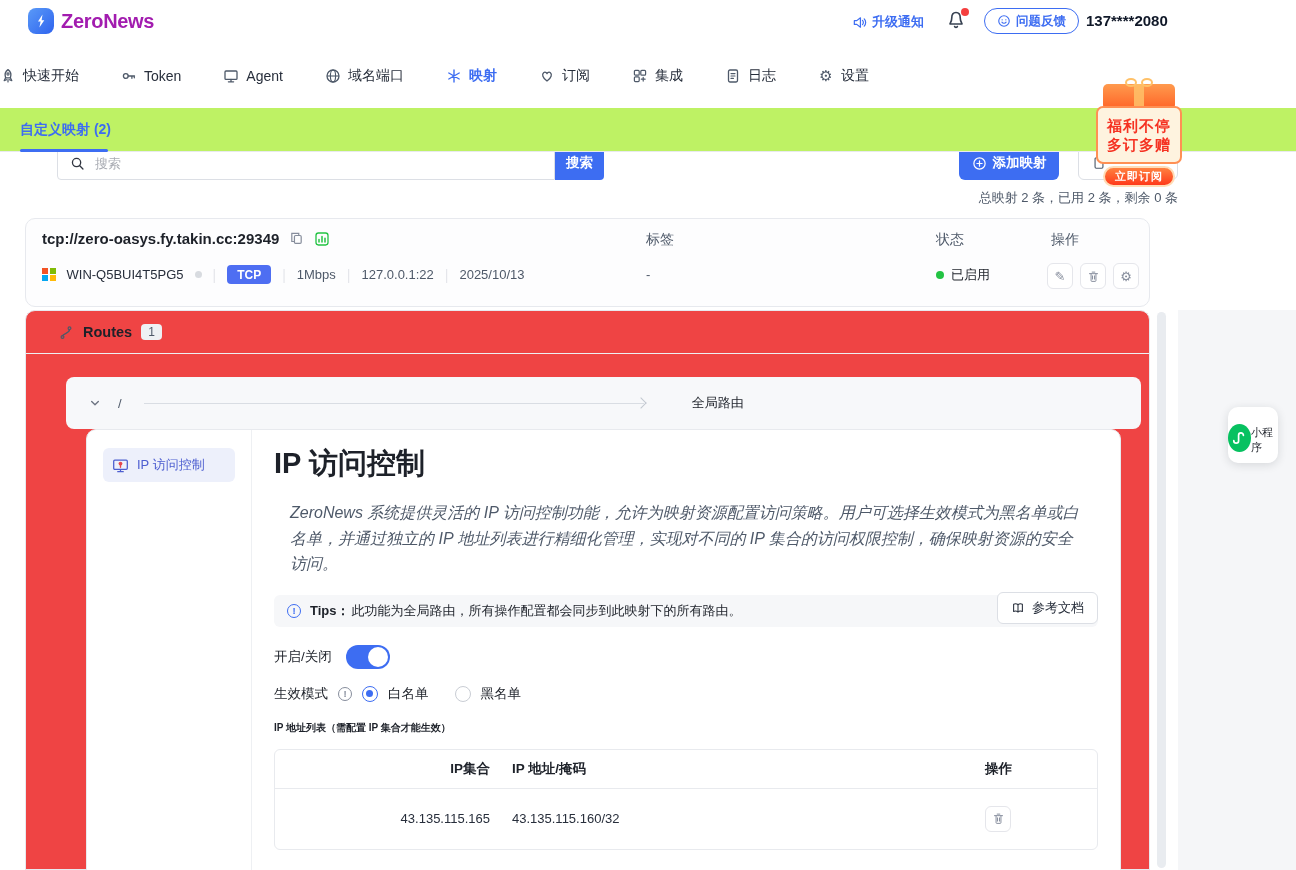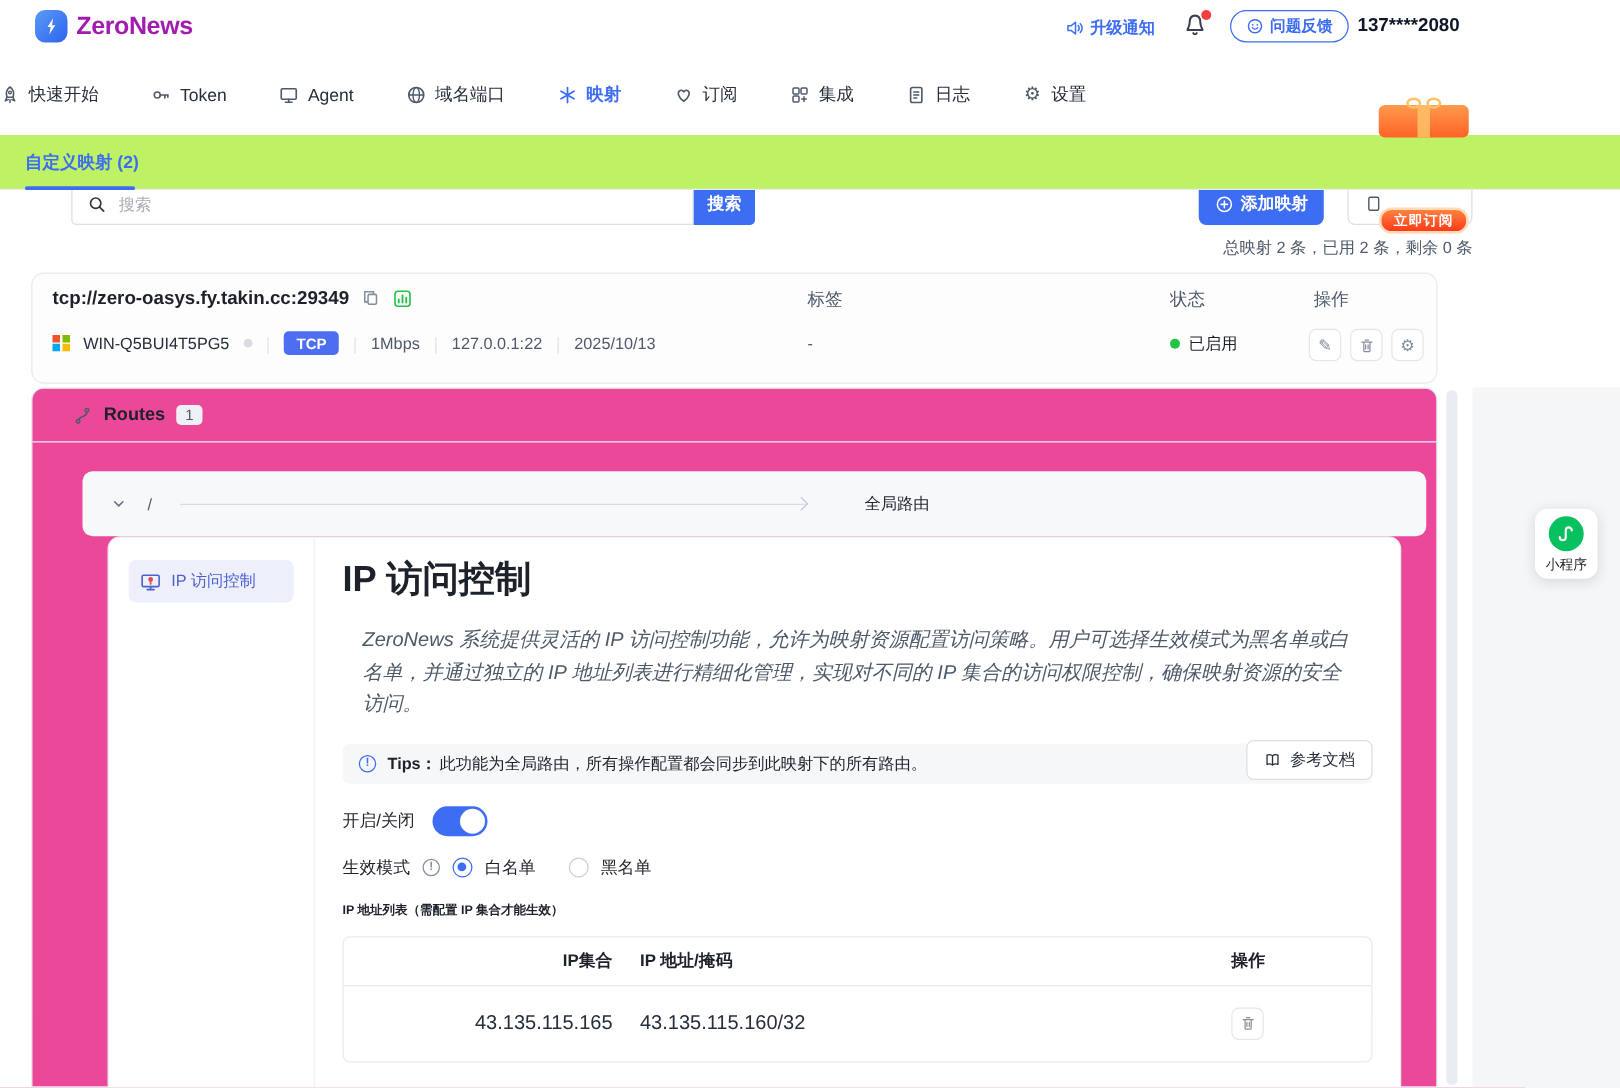--- a/index.html
+++ b/index.html
@@ -56,21 +56,21 @@
   .gray-dot{width:7px;height:7px;border-radius:50%;background:#d8dbe0;}
   .sep{color:#e5e6eb;font-size:14px;}
   .tcp-badge{background:#4e6ef2;color:#fff;font-size:12px;font-weight:700;padding:2.5px 10px;border-radius:4px;}
   .tag-val{position:absolute;left:620px;top:48px;color:#4e5969;font-size:13px;}
   .status-val{position:absolute;left:910px;top:47px;display:flex;align-items:center;gap:7px;font-size:13px;color:#1d2129;}
   .green-dot{width:8px;height:8px;border-radius:50%;background:#23c343;}
   .ops{position:absolute;left:1021px;top:44px;display:flex;gap:7px;}
   .op-btn{width:26px;height:26px;border:1px solid #e5e6eb;border-radius:6px;background:#fff;color:#868d9c;display:flex;align-items:center;justify-content:center;font-size:13px;cursor:pointer;padding:0;}
 
   
-  .routes-card{position:absolute;left:25px;top:310px;width:1125px;height:560px;border:1px solid #e7e9ee;border-radius:10px 10px 0 0;background:#ec4899;box-sizing:border-box;}
+  .routes-card{position:absolute;left:25px;top:310px;width:1125px;height:560px;border:1px solid #e7e9ee;border-radius:10px 10px 0 0;background:#ef4444;box-sizing:border-box;}
   .routes-hdr{position:absolute;left:0;top:0;width:100%;height:43px;border-bottom:1px solid #eef0f3;display:flex;align-items:center;padding-left:32px;gap:9px;box-sizing:border-box;}
   .routes-title{font-size:14.5px;font-weight:700;color:#1d2129;}
   .routes-count{background:#eef1f4;border-radius:4px;padding:1px 7px;font-size:12px;color:#4e5969;}
   .route-bar{position:absolute;left:40px;top:66px;width:1075px;height:52px;background:#f7f8fa;border-radius:8px;display:flex;align-items:center;padding:0 22px;box-sizing:border-box;cursor:pointer;}
   .route-path{margin-left:16px;font-size:13px;color:#4e5969;}
   .arrow-line{margin-left:22px;width:500px;height:0;border-top:1.5px solid #d9dde3;position:relative;}
   .arrow-line::after{content:"";position:absolute;right:-1px;top:-4.5px;width:7px;height:7px;border-right:1.5px solid #c2c8d1;border-top:1.5px solid #c2c8d1;transform:rotate(45deg);}
   .route-global{margin-left:48px;font-size:13px;color:#1d2129;}
 
   
@@ -89,21 +89,21 @@
   .toggle-knob{position:absolute;right:2px;top:2px;width:20px;height:20px;border-radius:50%;background:#fff;}
   .doc-btn{position:absolute;right:22px;top:162px;height:32px;padding:0 13px;border:1px solid #dcdfe5;border-radius:6px;background:#fff;display:flex;align-items:center;gap:7px;font-size:13px;color:#272e3b;cursor:pointer;font-family:inherit;}
   .row-mode{display:flex;align-items:center;gap:10px;margin-bottom:18px;font-size:13.5px;color:#1d2129;}
   .radio{width:16px;height:16px;border-radius:50%;border:1.5px solid #c9cdd4;box-sizing:border-box;position:relative;background:#fff;cursor:pointer;flex:none;}
   .radio.checked{border-color:#3d6df2;}
   .radio.checked::after{content:"";position:absolute;left:3px;top:3px;width:7px;height:7px;border-radius:50%;background:#3d6df2;}
   .radio-gap{margin-left:16px;}
   .list-title{font-size:10px;font-weight:700;color:#1d2129;margin:0 0 14px;}
   .ip-table{border:1px solid #e8eaee;border-radius:6px;margin-bottom:16px;overflow:hidden;}
   .t-head{display:flex;height:38px;align-items:center;border-bottom:1px solid #e8eaee;font-size:13.5px;font-weight:700;color:#1d2129;}
-  .t-row{display:flex;height:60px;align-items:center;font-size:16px;color:#272e3b;}
+  .t-row{display:flex;height:60px;align-items:center;font-size:13px;color:#272e3b;}
   .c1{width:215px;padding-left:18px;box-sizing:border-box;flex:none;text-align:right;}
   .c2{flex:1;padding-left:22px;box-sizing:border-box;min-width:0;}
   .c3{width:112px;flex:none;}
   .add-link{display:inline-flex;align-items:center;gap:7px;color:#3d6df2;font-size:13.5px;margin-bottom:10px;cursor:pointer;font-weight:500;margin-top:36px;}
   .save-sliver{width:94px;height:36px;background:#3d6df2;border:none;border-radius:8px;display:block;cursor:pointer;}
 
   
   .gutter{position:absolute;left:1178px;top:310px;width:118px;height:560px;background:#f5f6f8;}
   .scrollbar{position:absolute;left:1157px;top:312px;width:9px;height:556px;background:#e9ecf0;border-radius:5px;cursor:pointer;}
 
@@ -111,21 +111,21 @@
   .promo{position:absolute;left:1096px;top:84px;width:86px;height:103px;z-index:6;cursor:pointer;}
   .promo-lid{position:absolute;left:7px;top:0;width:72px;height:26px;background:linear-gradient(180deg,#ff9a4d,#ff6226);border-radius:5px;}
   .lid-ribbon{position:absolute;left:31px;top:0;width:10px;height:26px;background:#ffc168;opacity:.85;}
   .bow-l{position:absolute;left:22px;top:-6px;width:12px;height:9px;border:2.5px solid #ffc168;border-radius:50%;background:transparent;box-sizing:border-box;}
   .bow-r{position:absolute;left:38px;top:-6px;width:12px;height:9px;border:2.5px solid #ffc168;border-radius:50%;background:transparent;box-sizing:border-box;}
   .promo-panel{position:absolute;left:0;top:22px;width:86px;height:58px;background:#fef3df;border:2px solid #ff9054;border-radius:7px;box-sizing:border-box;display:flex;flex-direction:column;align-items:center;justify-content:center;}
   .promo-panel span{font-size:15px;font-weight:800;color:#f53222;line-height:19px;letter-spacing:1px;white-space:nowrap;}
   .promo-btn{position:absolute;left:7px;top:82px;width:72px;height:21px;background:linear-gradient(180deg,#ff8140,#ff3a1a);border:2px solid #ffdcb6;border-radius:12px;color:#fff;font-size:11px;font-weight:700;display:flex;align-items:center;justify-content:center;box-sizing:border-box;letter-spacing:1px;white-space:nowrap;}
 
   
-  .mini-float{position:absolute;left:1228px;top:407px;width:50px;height:56px;background:#fff;border-radius:10px;box-shadow:0 2px 10px rgba(31,35,41,.14);z-index:6;display:flex;flex-direction:column;align-items:center;padding-top:6px;box-sizing:border-box;cursor:pointer;}
+  .mini-float{position:absolute;left:1228px;top:407px;width:50px;height:56px;background:#fff;border-radius:10px;box-shadow:0 2px 10px rgba(31,35,41,.14);z-index:6;display:flex;align-items:center;padding-top:6px;box-sizing:border-box;cursor:pointer;}
   .mini-icon{width:28px;height:28px;border-radius:50%;background:#07c160;display:flex;align-items:center;justify-content:center;}
   .mini-label{font-size:11px;color:#1d2129;margin-top:3px;}
 </style>
 </head>
 <body>
 
 <div id="canvas">
 
   <div class="topbar">
     <div class="logo">
@@ -411,20 +411,24 @@
 
   <div class="gutter"></div>
   <div class="scrollbar"></div>
 
   <div class="promo">
     <div class="promo-lid">
       <span class="lid-ribbon"></span>
       <span class="bow-l"></span>
       <span class="bow-r"></span>
     </div>
+    <div class="promo-panel">
+      <span>福利不停</span>
+      <span>多订多赠</span>
+    </div>
     <div class="promo-btn">立即订阅</div>
   </div>
 
   <div class="mini-float">
     <span class="mini-icon">
       <svg width="16" height="16" viewBox="0 0 16 16">
           <path d="M12.4 5.3a2.4 2.4 0 1 0-4.8 0v5.4a2.4 2.4 0 1 1-4.8 0" fill="none" stroke="#fff" stroke-width="1.7" stroke-linecap="round"></path>
         </svg>
     </span>
     <span class="mini-label">小程序</span>

